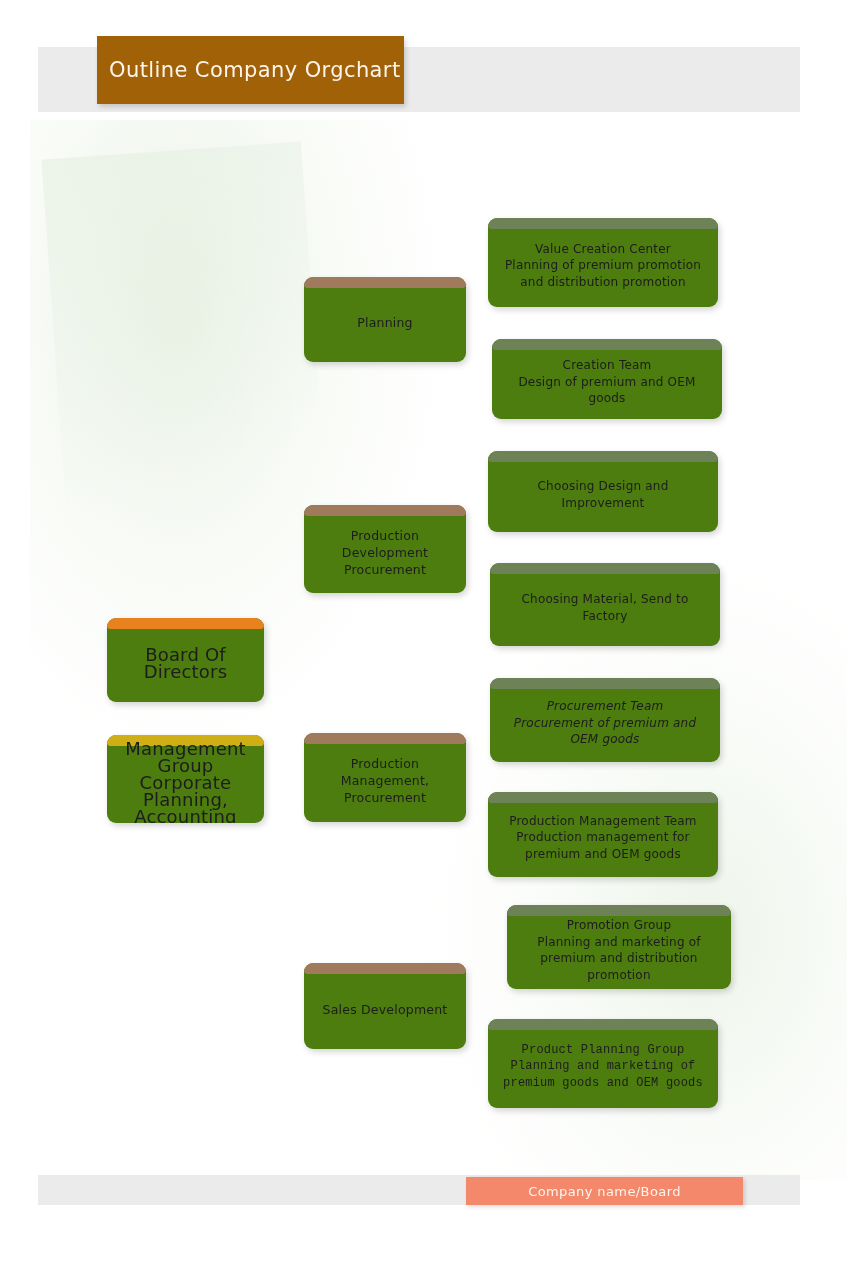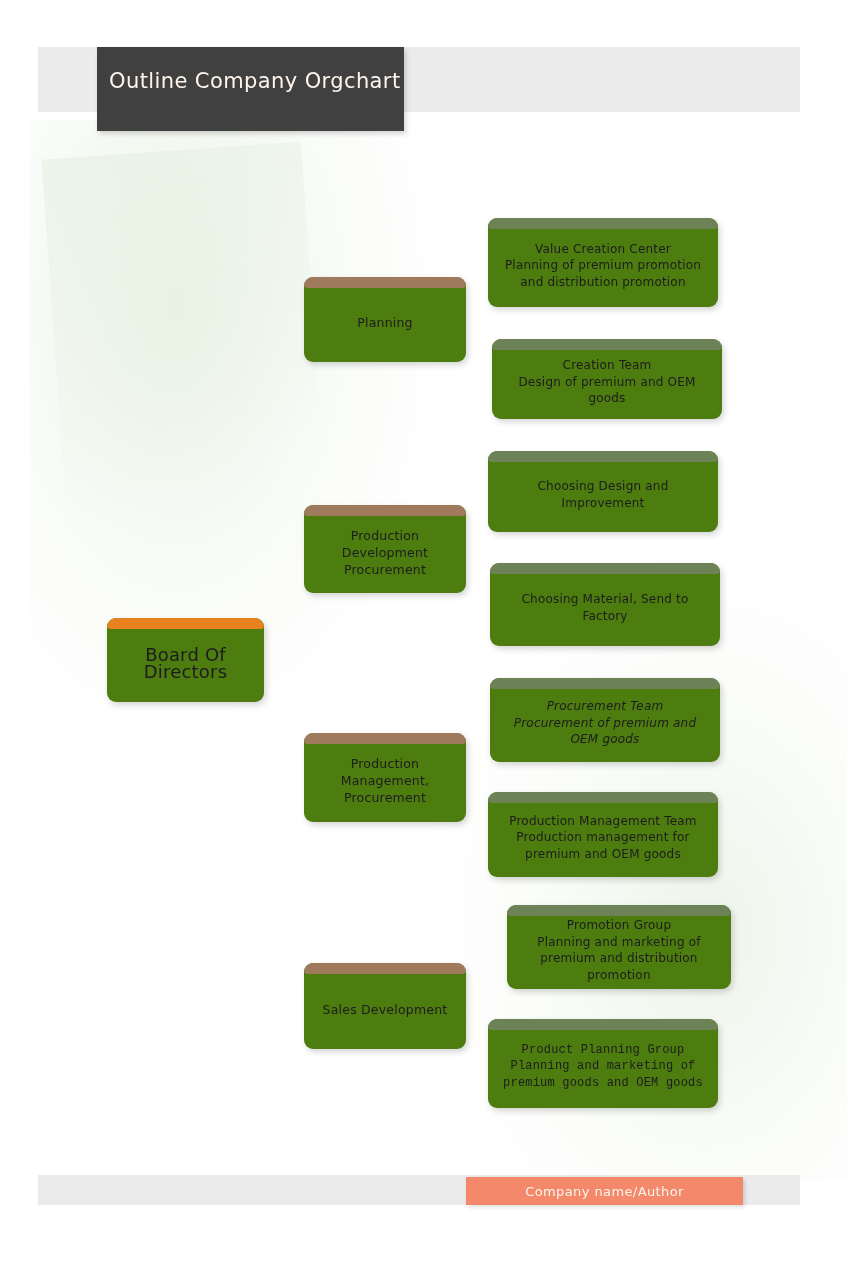--- a/index.html
+++ b/index.html
@@ -55,24 +55,24 @@
     position: absolute;
     left: 38px;
     top: 47px;
     width: 762px;
     height: 65px;
     background: #ebebeb;
   }
   .title-plate {
     position: absolute;
     left: 97px;
-    top: 47px;
+    top: 36px;
     width: 307px;
-    height: 84px;
-    background: #404040;
+    height: 68px;
+    background: #a16207;
     box-shadow: 2px 3px 5px rgba(0,0,0,0.16);
   }
   .title-text {
     position: absolute;
     left: 0;
     top: 0;
     width: 307px;
     height: 68px;
     display: flex;
     align-items: center;
@@ -168,20 +168,26 @@
   <div class="header-band"></div>
   <div class="title-plate">
     <div class="title-text">Outline Company Orgchart</div>
   </div>
 
   <div class="node lvl1" style="left:107px; top:618px; width:157px; height:84px;">
     <div class="cap cap-orange"></div>
     <div class="label">Board Of Directors</div>
   </div>
 
+  <div class="node lvl1" style="left:107px; top:735px; width:157px; height:88px;">
+    <div class="cap cap-gold"></div>
+    <div class="label">Management Group
+Corporate Planning,
+Accounting</div>
+  </div>
 
   <div class="node lvl2" style="left:304px; top:277px; width:162px; height:85px;">
     <div class="cap cap-brown"></div>
     <div class="label">Planning</div>
   </div>
 
   <div class="node lvl2" style="left:304px; top:505px; width:162px; height:88px;">
     <div class="cap cap-brown"></div>
     <div class="label">Production
 Development
@@ -250,16 +256,16 @@
 
   <div class="node lvl3" style="left:488px; top:1019px; width:230px; height:89px;font-family:Liberation Mono, monospace;">
     <div class="cap cap-green"></div>
     <div class="label">Product Planning Group
 Planning and marketing of
 premium goods and OEM goods</div>
   </div>
 
   <div class="footer-band"></div>
   <div class="footer-plate">
-    <div class="footer-text">Company name/Author</div>
+    <div class="footer-text">Company name/Board</div>
   </div>
 
 </div>
 
 </body></html>

